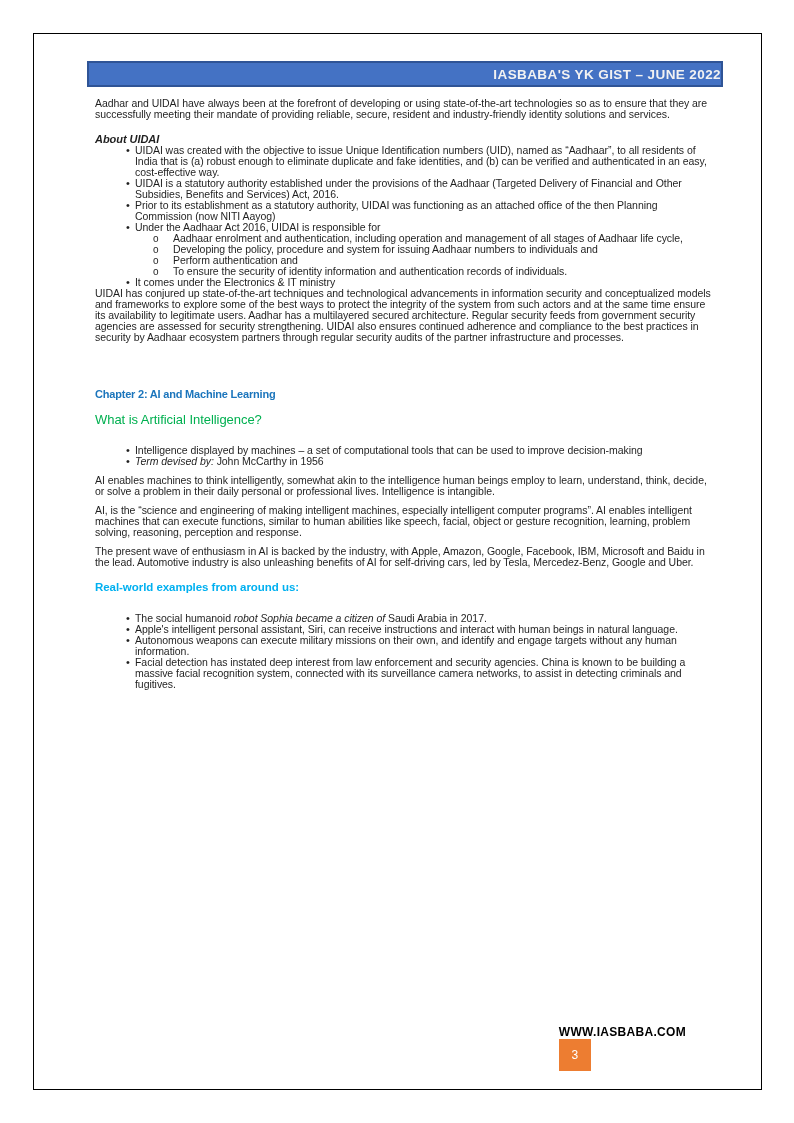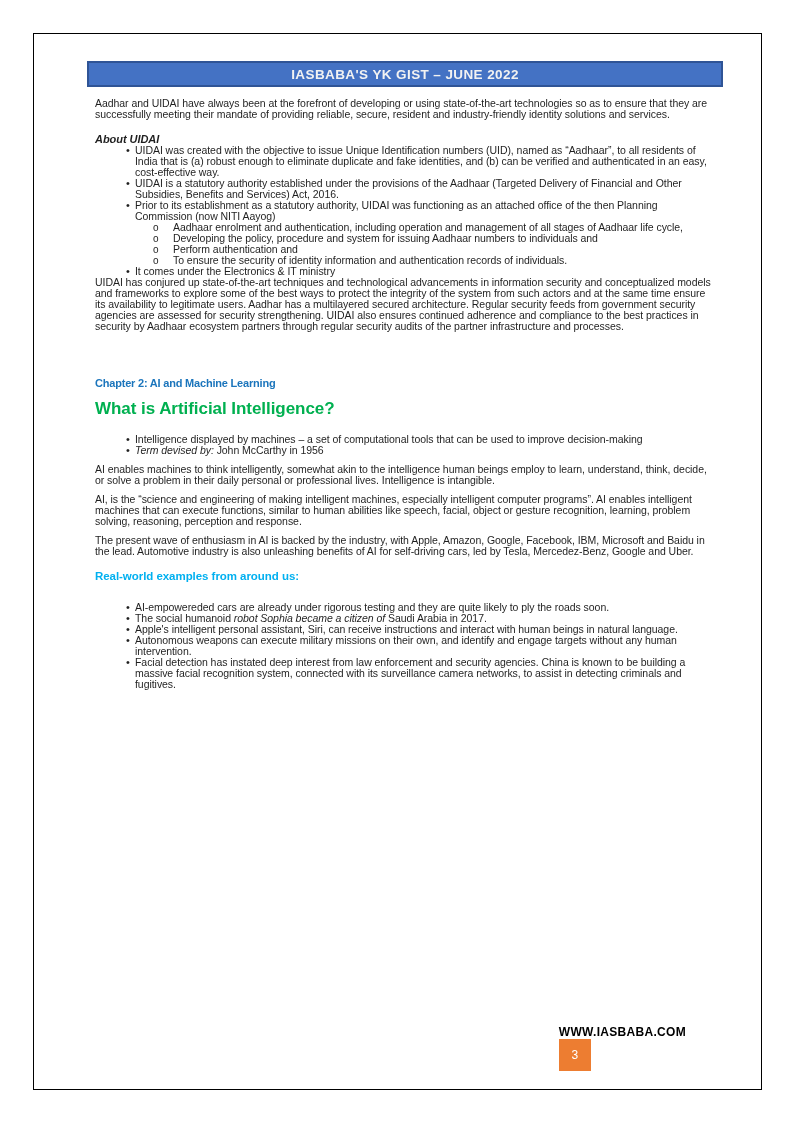--- a/index.html
+++ b/index.html
@@ -26,21 +26,21 @@
     background: #ffffff;
   }
   .banner {
     margin: 27px auto 0 53px;
     width: 636px;
     height: 26px;
     background: #4472C4;
     border: 2px solid #2F5496;
     display: flex;
     align-items: center;
-    justify-content: center;
+    justify-content: flex-end;
   }
   .banner-title {
     color: #F2F2F2;
     font-size: 13.5px;
     font-weight: bold;
     letter-spacing: 0.4px;
     white-space: nowrap;
   }
   .content {
     padding: 0 44px 0 61px;
@@ -74,22 +74,22 @@
   .chapter-title {
     margin-top: 46px;
     color: #1B75BC;
     font-size: 11px;
     font-weight: bold;
     letter-spacing: -0.2px;
   }
   .green-heading {
     margin-top: 14px;
     color: #00B050;
-    font-size: 17px;
-    font-weight: bold;
+    font-size: 13px;
+    font-weight: normal;
   }
   .cyan-heading {
     margin-top: 14px;
     color: #00B0F0;
     font-size: 11.5px;
     font-weight: bold;
   }
   .tight-list { margin-top: 20px; }
   .italic { font-style: italic; }
   .footer {
@@ -130,20 +130,21 @@
     <div class="content">
 
       <p class="intro">Aadhar and UIDAI have always been at the forefront of developing or using state-of-the-art technologies so as to ensure that they are successfully meeting their mandate of providing reliable, secure, resident and industry-friendly identity solutions and services.</p>
 
       <h3 class="sec-heading-bi">About UIDAI</h3>
 
       <ul>
         <li class="b1">UIDAI was created with the objective to issue Unique Identification numbers (UID), named as “Aadhaar”, to all residents of India that is (a) robust enough to eliminate duplicate and fake identities, and (b) can be verified and authenticated in an easy, cost-effective way.</li>
         <li class="b1">UIDAI is a statutory authority established under the provisions of the Aadhaar (Targeted Delivery of Financial and Other Subsidies, Benefits and Services) Act, 2016.</li>
         <li class="b1">Prior to its establishment as a statutory authority, UIDAI was functioning as an attached office of the then Planning Commission (now NITI Aayog)</li>
+        <li class="b1">Under the Aadhaar Act 2016, UIDAI is responsible for</li>
         <li class="b2">Aadhaar enrolment and authentication, including operation and management of all stages of Aadhaar life cycle,</li>
         <li class="b2">Developing the policy, procedure and system for issuing Aadhaar numbers to individuals and</li>
         <li class="b2">Perform authentication and</li>
         <li class="b2">To ensure the security of identity information and authentication records of individuals.</li>
         <li class="b1">It comes under the Electronics &amp; IT ministry</li>
       </ul>
 
       <p>UIDAI has conjured up state-of-the-art techniques and technological advancements in information security and conceptualized models and frameworks to explore some of the best ways to protect the integrity of the system from such actors and at the same time ensure its availability to legitimate users. Aadhar has a multilayered secured architecture. Regular security feeds from government security agencies are assessed for security strengthening. UIDAI also ensures continued adherence and compliance to the best practices in security by Aadhaar ecosystem partners through regular security audits of the partner infrastructure and processes.</p>
 
       <h1 class="chapter-title">Chapter 2: AI and Machine Learning</h1>
@@ -155,24 +156,23 @@
         <li class="b1"><span class="italic">Term devised by:</span><span> John McCarthy in 1956</span></li>
       </ul>
 
       <p class="para">AI enables machines to think intelligently, somewhat akin to the intelligence human beings employ to learn, understand, think, decide, or solve a problem in their daily personal or professional lives. Intelligence is intangible.</p>
       <p class="para">AI, is the “science and engineering of making intelligent machines, especially intelligent computer programs”. AI enables intelligent machines that can execute functions, similar to human abilities like speech, facial, object or gesture recognition, learning, problem solving, reasoning, perception and response.</p>
       <p class="para">The present wave of enthusiasm in AI is backed by the industry, with Apple, Amazon, Google, Facebook, IBM, Microsoft and Baidu in the lead. Automotive industry is also unleashing benefits of AI for self-driving cars, led by Tesla, Mercedez-Benz, Google and Uber.</p>
 
       <h3 class="cyan-heading">Real-world examples from around us:</h3>
 
       <ul class="tight-list">
-        <li class="b1">AI-empowereded cars are already under rigorous testing and they are quite likely to ply the roads soon.</li>
         <li class="b1"><span>The social humanoid </span><span class="italic">robot Sophia became a citizen of</span><span> Saudi Arabia in 2017.</span></li>
         <li class="b1">Apple's intelligent personal assistant, Siri, can receive instructions and interact with human beings in natural language.</li>
-        <li class="b1">Autonomous weapons can execute military missions on their own, and identify and engage targets without any human intervention.</li>
+        <li class="b1">Autonomous weapons can execute military missions on their own, and identify and engage targets without any human information.</li>
         <li class="b1">Facial detection has instated deep interest from law enforcement and security agencies. China is known to be building a massive facial recognition system, connected with its surveillance camera networks, to assist in detecting criminals and fugitives.</li>
       </ul>
 
     </div>
 
     <div class="footer">
       <span class="footer-site">WWW.IASBABA.COM</span>
       <span class="page-badge">3</span>
     </div>
 

